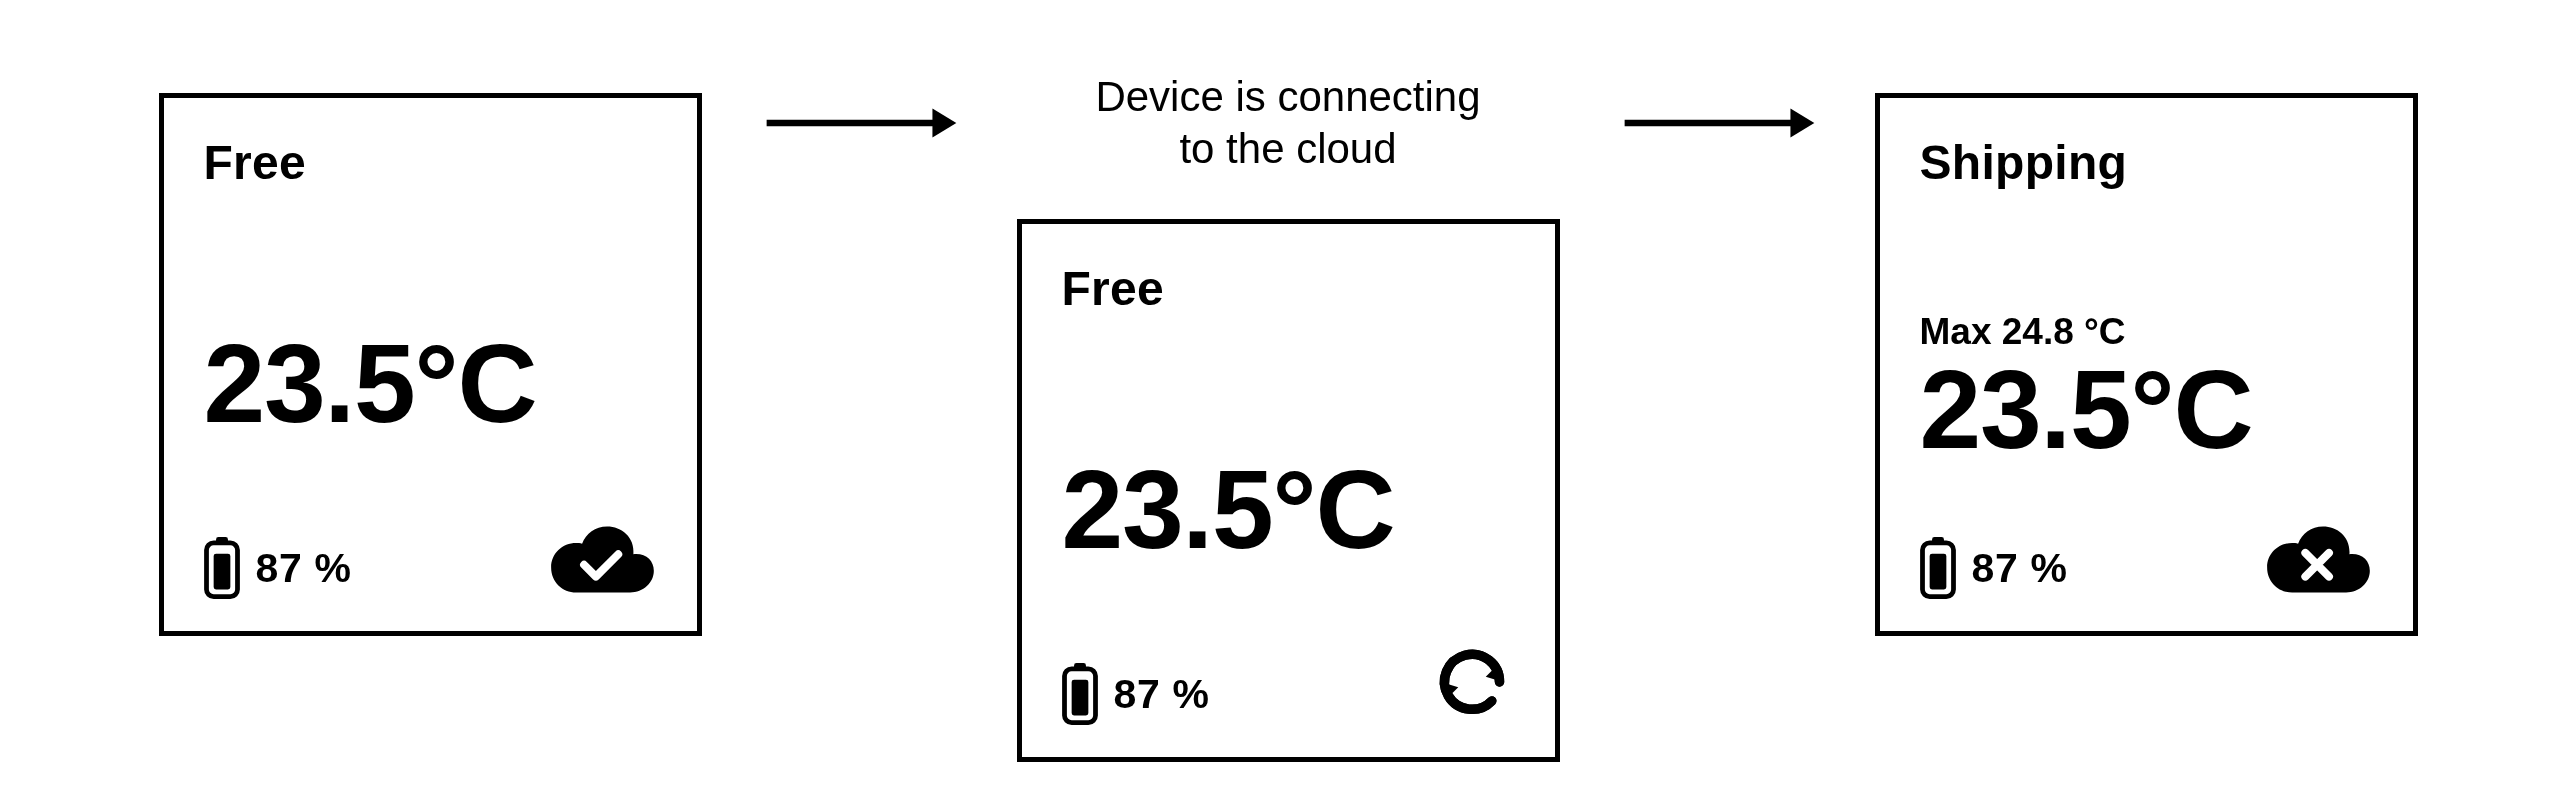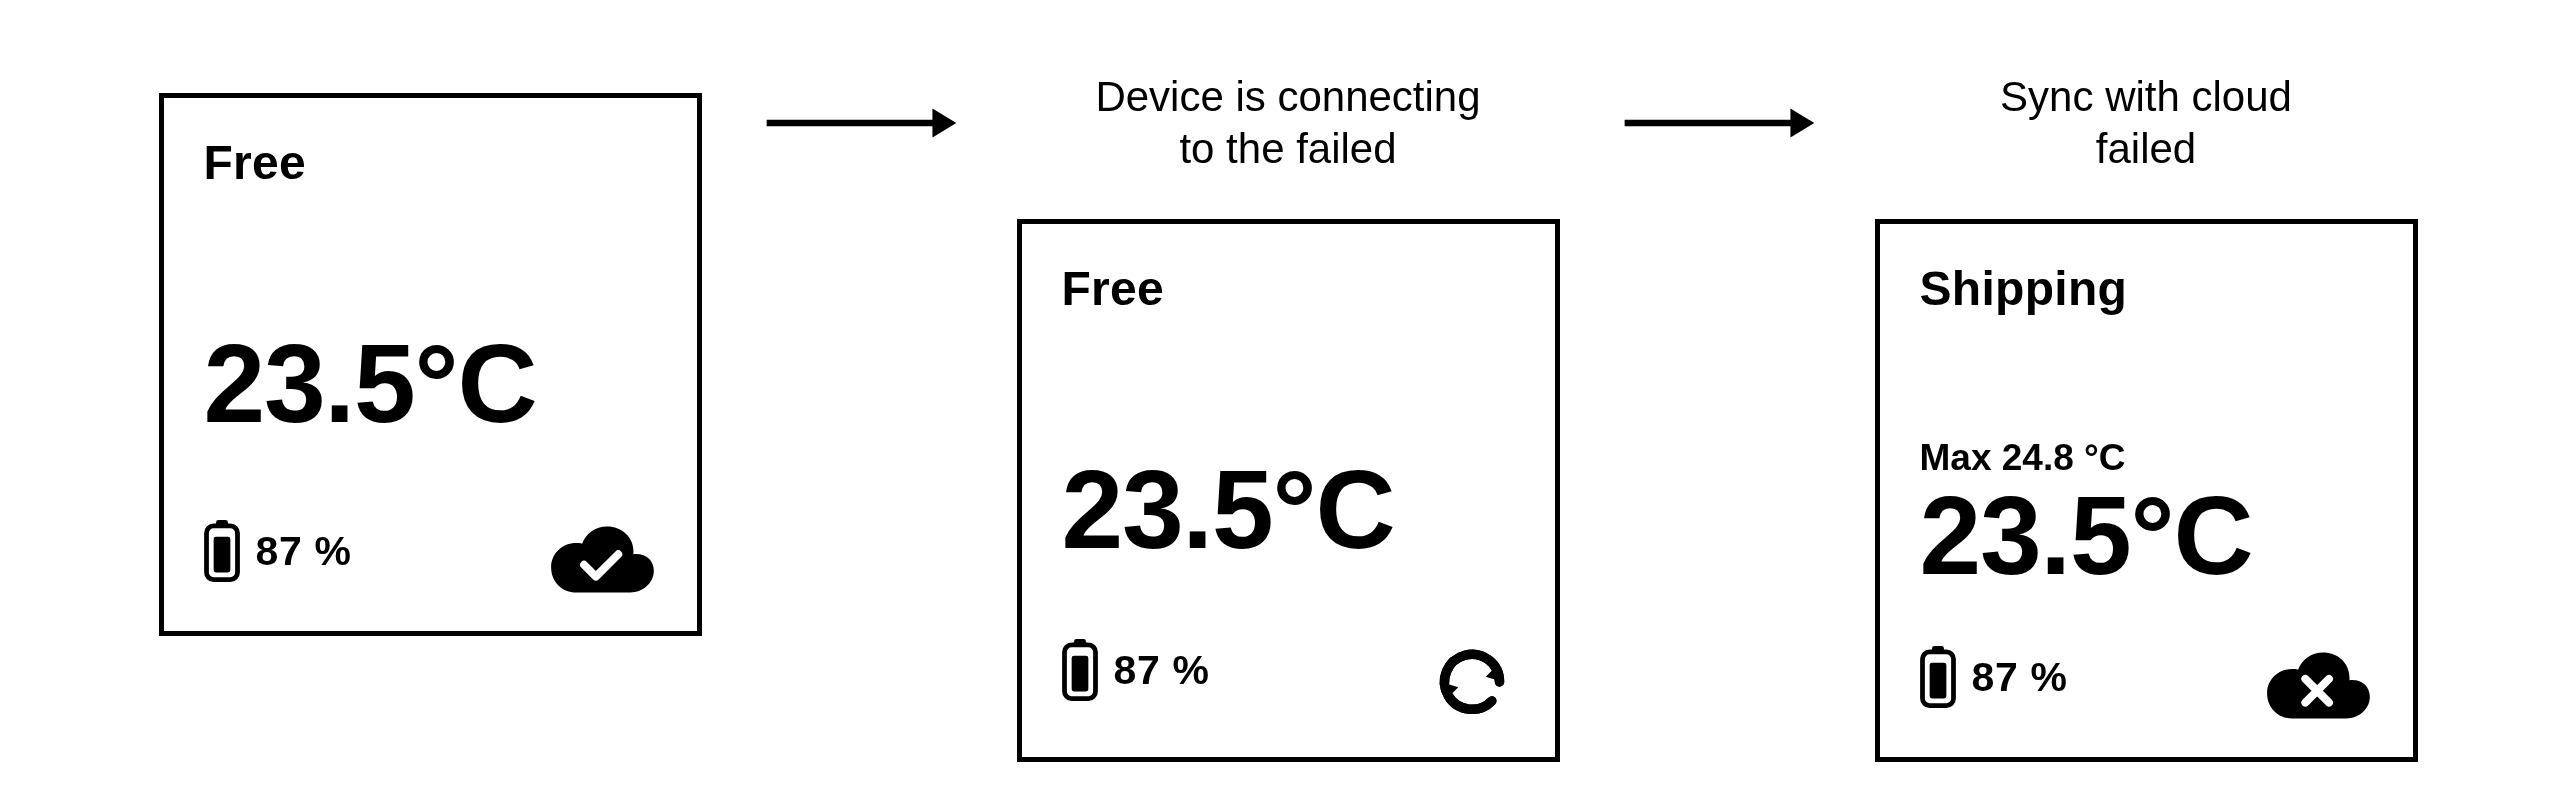--- a/index.html
+++ b/index.html
@@ -82,21 +82,21 @@
     margin: 8px 0;
   }
   .minor-max { margin-bottom: 2.6px; }
   .minor-min { margin-top: 9.3px; }
   .bottom-row {
     position: absolute;
     left: 40px;
     right: 40px;
     bottom: 32px;
     display: flex;
-    align-items: flex-start;
+    align-items: flex-end;
     justify-content: space-between;
   }
   .battery-group {
     display: flex;
     align-items: center;
     gap: 16px;
   }
   .battery-text {
     font-size: 41px;
     font-weight: 700;
@@ -134,21 +134,21 @@
 
   <div class="arrow-col">
     <svg width="199" height="40" viewBox="0 0 300 60">
       <line x1="10" y1="30" x2="270" y2="30" stroke="#000" stroke-width="10" stroke-linecap="butt"></line>
       <path d="M260 8 L296 30 L260 52 Z" fill="#000"></path>
     </svg>
   </div>
 
   <div class="col">
     <div class="caption">Device is connecting
-to the failed</div>
+to the cloud</div>
     <div class="card">
       <div class="status-label">Free</div>
       <div class="center-block">
         <div class="temp-main">23.5°C</div>
       </div>
       <div class="bottom-row">
         <div class="battery-group">
           <svg width="36" height="62" viewBox="0 0 30 52">
             <rect x="10" y="0" width="10" height="5" rx="2" fill="#000"></rect>
             <rect x="2" y="5" width="26" height="45" rx="6" ry="6" fill="none" stroke="#000" stroke-width="4"></rect>
@@ -167,22 +167,20 @@
   </div>
 
   <div class="arrow-col">
     <svg width="199" height="40" viewBox="0 0 300 60">
       <line x1="10" y1="30" x2="270" y2="30" stroke="#000" stroke-width="10" stroke-linecap="butt"></line>
       <path d="M260 8 L296 30 L260 52 Z" fill="#000"></path>
     </svg>
   </div>
 
   <div class="col">
-    <div class="caption">Sync with cloud
-failed</div>
     <div class="card">
       <div class="status-label">Shipping</div>
       <div class="center-block">
         <div class="temp-minor minor-max">Max 24.8 °C</div>
         <div class="temp-main">23.5°C</div>
       </div>
       <div class="bottom-row">
         <div class="battery-group">
           <svg width="36" height="62" viewBox="0 0 30 52">
             <rect x="10" y="0" width="10" height="5" rx="2" fill="#000"></rect>

